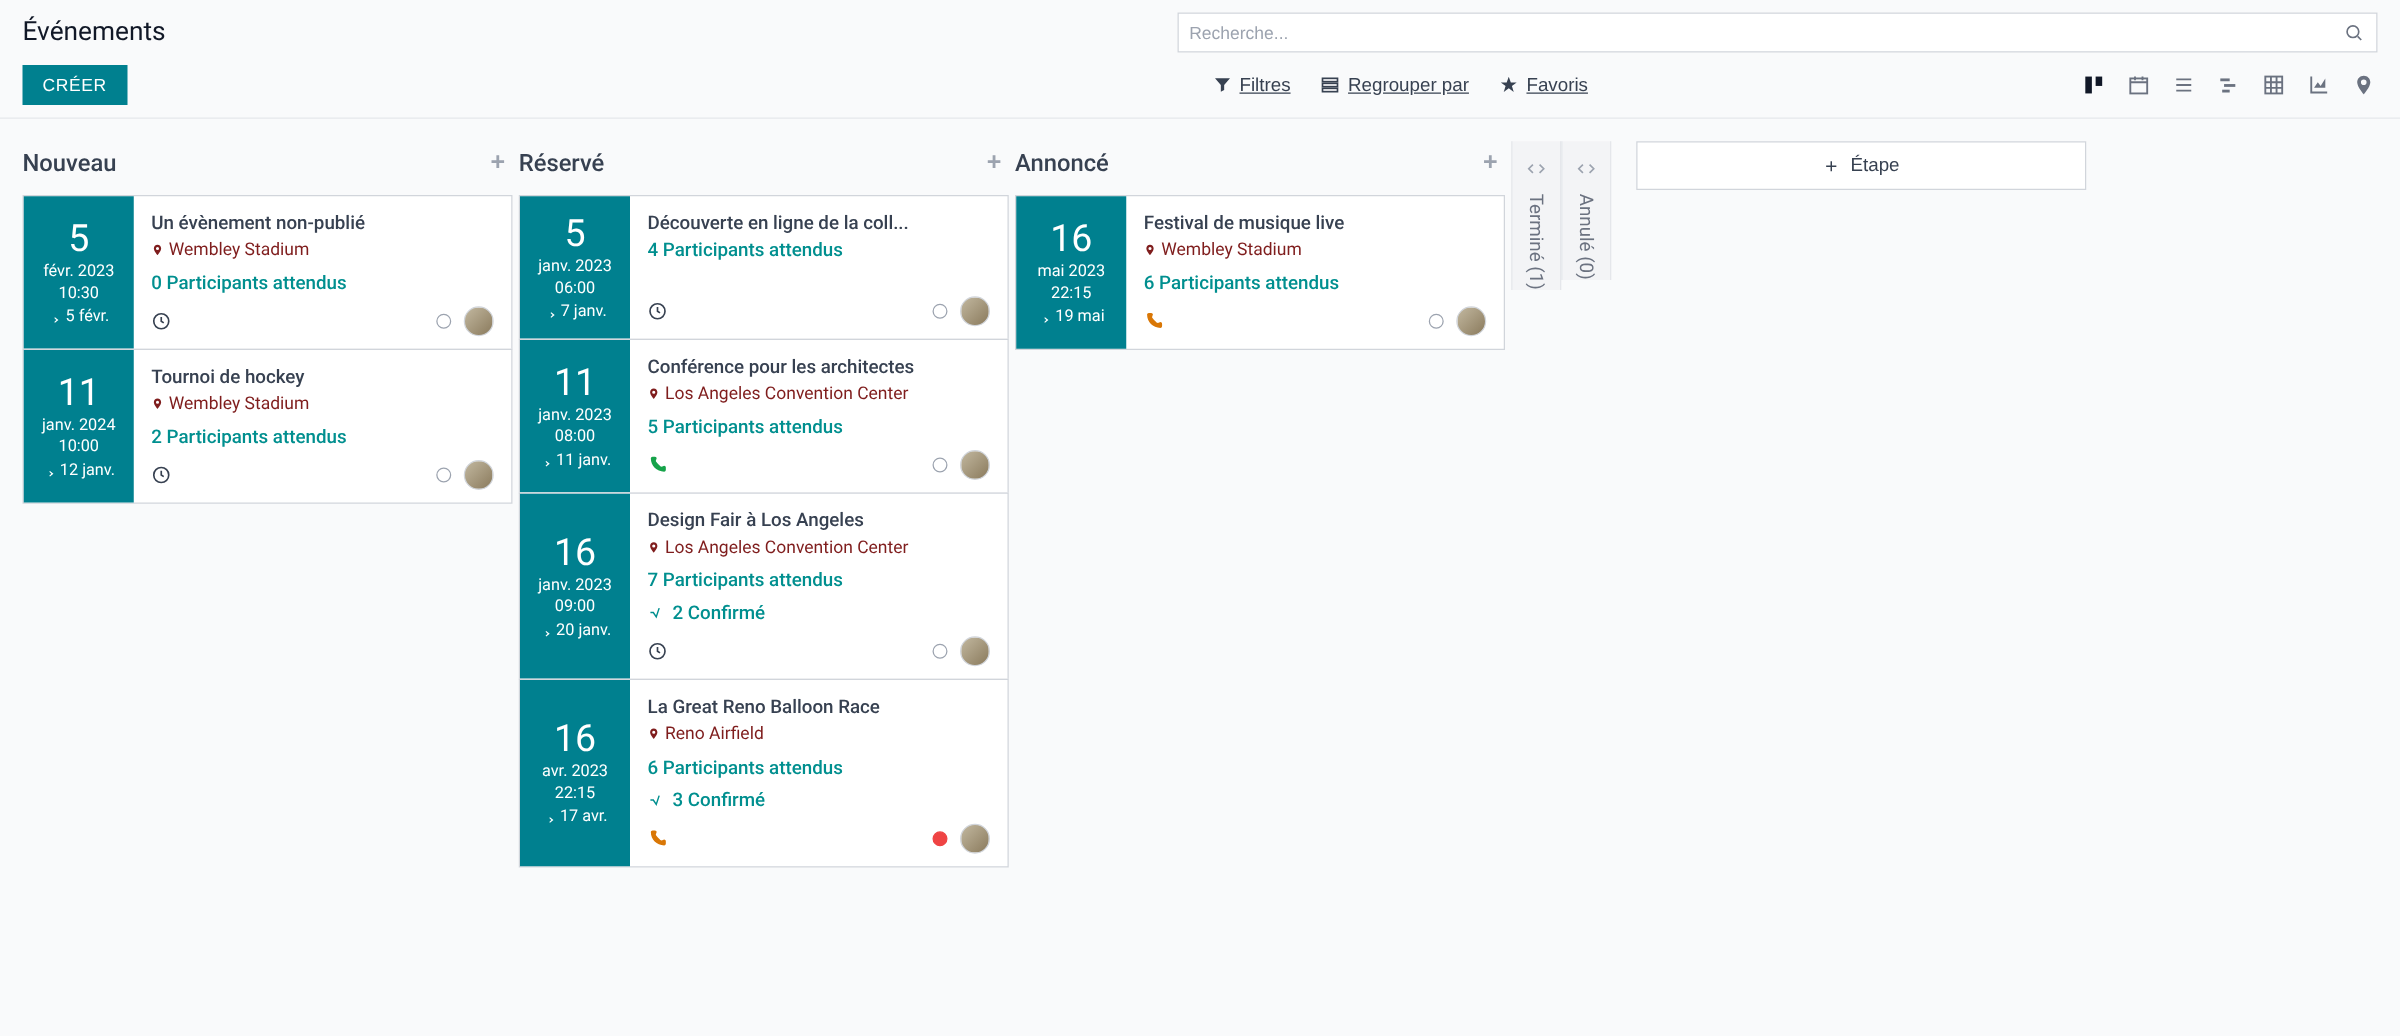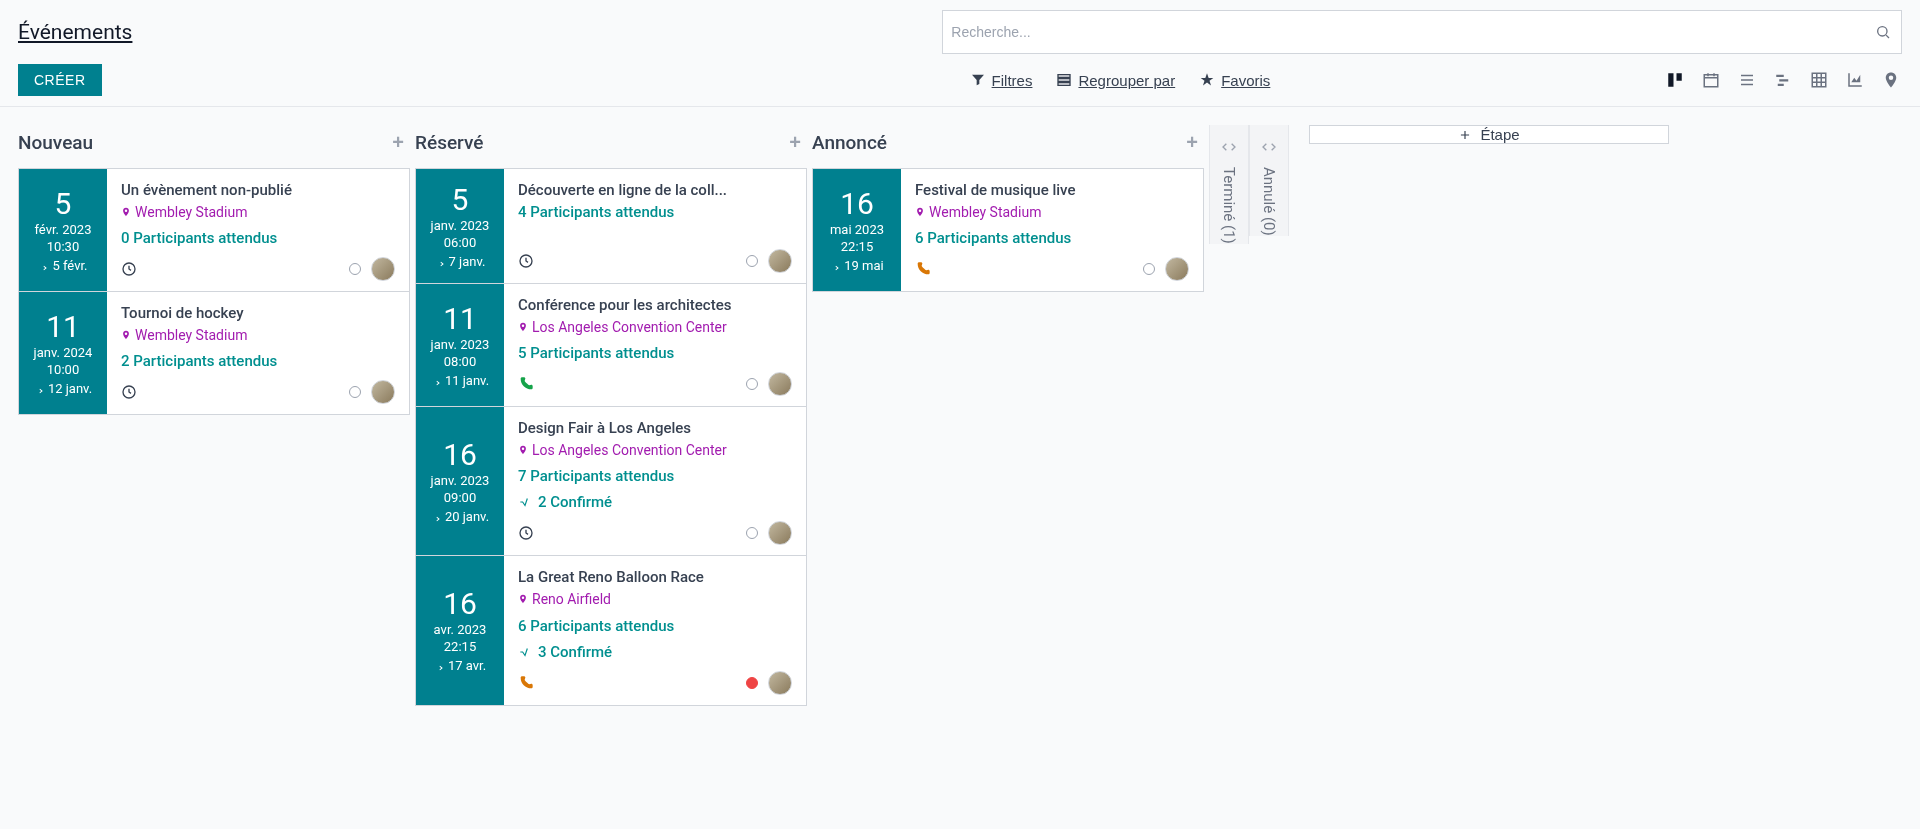--- a/index.html
+++ b/index.html
@@ -1,20 +1,20 @@
 <!DOCTYPE html>
 <html><head>
 <meta charset="utf-8">
 <style>
 * { box-sizing: border-box; margin: 0; padding: 0; }
 body { font-family: -apple-system, BlinkMacSystemFont, "Segoe UI", Roboto, sans-serif; font-size: 14px; color: #374151; background: #f9fafb; }
 .header { background: #f9fafb; padding: 10px 18px 0 18px; border-bottom: 1px solid #e5e7eb; }
 .header-top { display: flex; align-items: center; gap: 20px; }
-.page-title { font-size: 21px; font-weight: 400; color: #111827; flex: 0 0 auto; width: 48%; text-decoration: underline; }
-.search-wrap { flex: 1; display: flex; align-items: center; border: 1px solid #d1d5db; background: #fff; height: 44px; padding: 0 8px; }
+.page-title { font-size: 21px; font-weight: 400; color: #111827; flex: 0 0 auto; width: 48%; }
+.search-wrap { flex: 1; display: flex; align-items: center; border: 1px solid #d1d5db; background: #fff; height: 32px; padding: 0 8px; }
 .search-input { flex: 1; border: none; outline: none; font-size: 14px; background: transparent; }
 .search-input::placeholder { color: #9ca3af; }
 .search-icon-btn { background: none; border: none; cursor: pointer; padding: 2px; color: #6b7280; }
 .header-bottom { display: flex; align-items: center; justify-content: space-between; margin-top: 10px; padding-bottom: 10px; }
 .left-actions { display: flex; align-items: center; gap: 12px; }
 .btn-create { background: #00808f; color: #fff; border: none; padding: 8px 16px; font-size: 14px; font-weight: 500; cursor: pointer; letter-spacing: 0.5px; }
 .center-actions { display: flex; gap: 24px; align-items: center; position: absolute; left: 50.5%; }
 .filter-btn { background: none; border: none; cursor: pointer; color: #374151; font-size: 15px; display: flex; align-items: center; gap: 6px; text-decoration: underline; }
 .view-switcher { display: flex; gap: 14px; align-items: center; }
 .view-btn { background: none; border: none; cursor: pointer; color: #6b7280; padding: 2px; }
@@ -26,39 +26,39 @@
 .col-add { background: none; border: none; cursor: pointer; color: #9ca3af; font-size: 20px; font-weight: bold; padding: 0 6px; }
 .cards { display: flex; flex-direction: column; gap: 0; }
 .card { background: #fff; border: 1px solid #d1d5db; display: flex; margin-bottom: -1px; }
 .card-date { background: #00808f; color: #fff; width: 88px; flex-shrink: 0; display: flex; flex-direction: column; align-items: center; justify-content: center; padding: 14px 6px; text-align: center; }
 .card-date .day { font-size: 30px; font-weight: 400; line-height: 1.1; }
 .card-date .month { font-size: 13px; margin-top: 2px; }
 .card-date .time { font-size: 13px; margin-top: 2px; }
 .card-date .end { font-size: 13px; margin-top: 4px; display: flex; align-items: flex-end; gap: 4px; }
 .card-body { flex: 1; padding: 12px 14px 10px 14px; display: flex; flex-direction: column; }
 .card-title { font-size: 15px; font-weight: 500; color: #374151; margin-bottom: 4px; white-space: nowrap; overflow: hidden; text-overflow: ellipsis; }
-.card-loc { font-size: 14px; color: #a21caf; display: flex; gap: 4px; align-items: flex-start; margin-bottom: 8px; }
+.card-loc { font-size: 14px; color: #7f1d1d; display: flex; gap: 4px; align-items: flex-start; margin-bottom: 8px; }
 .card-loc .loc-text { line-height: 1.3; }
 .card-att { font-size: 15px; color: #008f8f; font-weight: 500; margin-bottom: 4px; }
 .card-conf { font-size: 15px; color: #008f8f; font-weight: 500; display: flex; align-items: center; gap: 6px; margin-top: 4px; margin-bottom: 4px; }
 .card-foot { display: flex; justify-content: space-between; align-items: center; margin-top: auto; padding-top: 6px; }
 .foot-left { display: flex; align-items: center; gap: 6px; }
 .foot-right { display: flex; align-items: center; gap: 10px; }
 .status-dot { width: 12px; height: 12px; border-radius: 50%; border: 1.5px solid #9ca3af; background: #fff; }
 .status-dot.red { background: #ef4444; border-color: #ef4444; }
 .avatar { width: 24px; height: 24px; border-radius: 50%; background: linear-gradient(135deg, #c2b8a0, #8a7a5c); border: 1px solid #d1d5db; }
 .icon-sm { width: 16px; height: 16px; }
 .icon-clock { color: #374151; }
 .icon-phone-o { color: #d97706; }
 .icon-phone-g { color: #16a34a; }
 .folded { width: 40px; flex-shrink: 0; background: #f3f4f6; border-left: 1px solid #e5e7eb; border-right: 1px solid #e5e7eb; display: flex; flex-direction: column; align-items: center; padding-top: 14px; cursor: pointer; }
 .folded .fold-icon { color: #9ca3af; margin-bottom: 12px; }
 .folded .fold-label { writing-mode: vertical-rl; font-size: 15px; color: #6b7280; }
 .add-stage { margin-left: 20px; flex-shrink: 0; }
-.add-stage-btn { width: 360px; background: #fff; border: 1px solid #d1d5db; font-size: 15px; color: #374151; cursor: pointer; display: flex; align-items: center; justify-content: center; gap: 8px; }
+.add-stage-btn { width: 360px; background: #fff; border: 1px solid #d1d5db; padding: 10px; font-size: 15px; color: #374151; cursor: pointer; display: flex; align-items: center; justify-content: center; gap: 8px; }
 svg { display: block; }
 </style>
 </head>
 <body>
 
 <div class="header">
   <div class="header-top">
     <div class="page-title">Événements</div>
     <div class="search-wrap">
       <input class="search-input" placeholder="Recherche..." style="">

